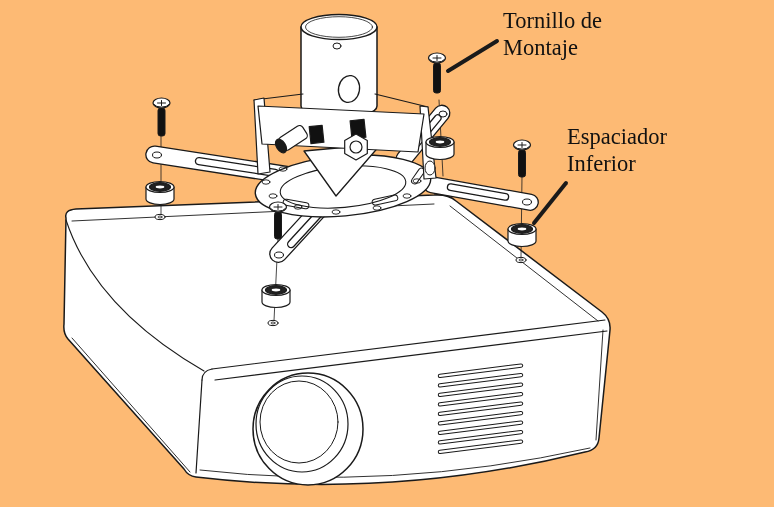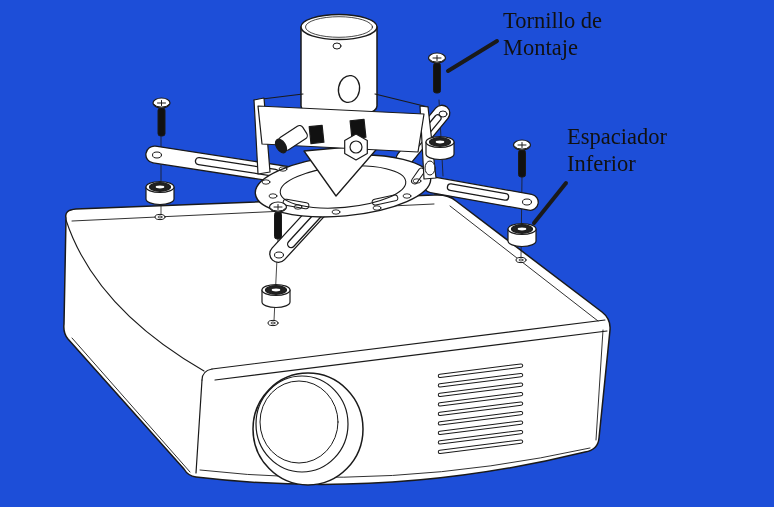--- a/index.html
+++ b/index.html
@@ -1,16 +1,16 @@
 <!DOCTYPE html>
 <html><head>
 <meta charset="utf-8">
 <style>
   html,body{margin:0;padding:0;background:#ffffff;}
-  .stage{position:relative;width:774px;height:507px;background:#1d4ed8;overflow:hidden;
+  .stage{position:relative;width:774px;height:507px;background:#fdba74;overflow:hidden;
          font-family:"Liberation Serif", serif;}
   svg{display:block;}
   svg text{font-family:"Liberation Serif", serif;font-size:22.5px;fill:#111;}
 </style>
 </head>
 <body>
 
 <div class="stage">
 <svg width="774" height="507" viewBox="0 0 774 507">
   <g stroke="#1a1a1a" fill="none" stroke-linecap="round" stroke-linejoin="round">

